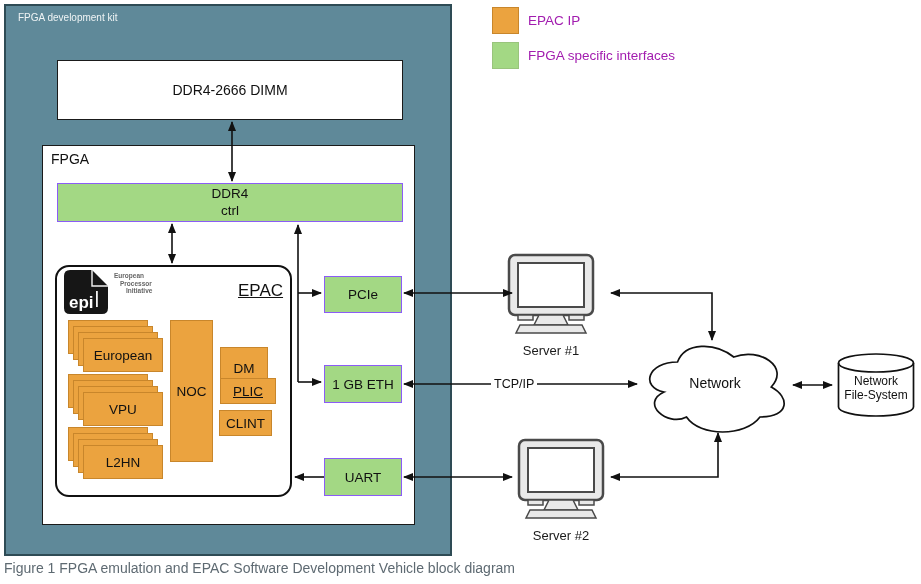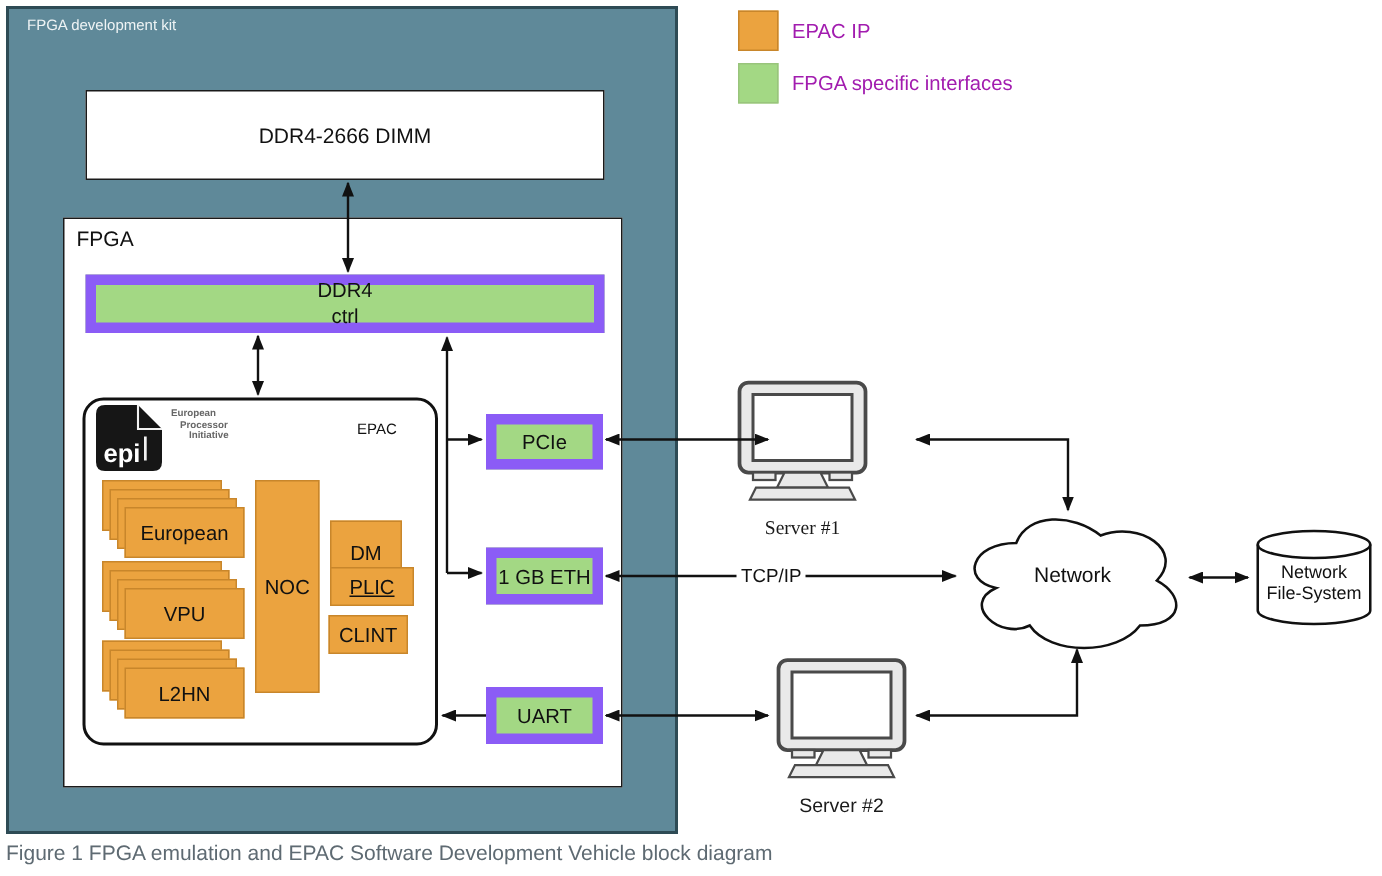--- a/index.html
+++ b/index.html
@@ -8,28 +8,28 @@
   .abs{position:absolute;}
   
   #kit{left:4px;top:4px;width:448px;height:552px;background:#5F8999;border:2px solid #2E4B55;box-sizing:border-box;}
   #kit-label{left:18px;top:12px;color:#EFF4F5;font-size:10px;}
   
   .wbox{background:#fff;border:1.5px solid #1a1a1a;box-sizing:border-box;}
   #dimm{left:57px;top:60px;width:346px;height:60px;display:flex;align-items:center;justify-content:center;font-size:14px;}
   #fpga{left:42px;top:145px;width:373px;height:380px;}
   #fpga-label{left:51px;top:151px;font-size:14px;}
   
-  .gbox{background:#A3D884;border:7px solid #8b5cf6;box-sizing:border-box;display:flex;align-items:center;justify-content:center;font-size:13.5px;}
+  .gbox{background:#A3D884;border:1px solid #8b5cf6;box-sizing:border-box;display:flex;align-items:center;justify-content:center;font-size:13.5px;}
   #ddr4ctrl{left:57px;top:183px;width:346px;height:39px;flex-direction:column;line-height:1.25;}
   #pcie{left:324px;top:276px;width:78px;height:37px;}
   #eth{left:324px;top:365px;width:78px;height:38px;}
   #uart{left:324px;top:458px;width:78px;height:38px;}
   
   #epac{left:55px;top:265px;width:237px;height:232px;background:#fff;border:2.5px solid #111;border-radius:14px;box-sizing:border-box;}
-  #epac-label{left:238px;top:281px;font-size:10px;}
+  #epac-label{left:238px;top:281px;font-size:17px;text-decoration:underline;}
   #epi-logo{left:63px;top:269px;}
   #epi-lines{left:114px;top:272px;font-size:6.5px;line-height:7.5px;color:#666;font-weight:bold;}
   #epi-lines span{display:block;}
   #epi-lines span:nth-child(2){margin-left:6px;}
   #epi-lines span:nth-child(3){margin-left:12px;}
   
   .obox{background:#EBA33F;border:1px solid #C8862B;box-sizing:border-box;display:flex;align-items:center;justify-content:center;font-size:13.5px;}
   .stack{position:absolute;width:95px;height:53px;}
   .layer{position:absolute;width:80px;height:34px;background:#EBA33F;border:1px solid #C8862B;box-sizing:border-box;}
   .layer.l0{left:0;top:0;} .layer.l1{left:5px;top:6px;} .layer.l2{left:10px;top:12px;}
@@ -43,21 +43,21 @@
   #clint{left:219px;top:410px;width:53px;height:26px;}
   
   .lg-swatch{width:27px;height:27px;box-sizing:border-box;}
   #lg1{left:492px;top:7px;background:#EBA33F;border:1px solid #C8862B;}
   #lg2{left:492px;top:42px;background:#A3D884;border:1px solid #99C47C;}
   .lg-label{font-size:13.5px;color:#a21caf;}
   #lg1-label{left:528px;top:13px;}
   #lg2-label{left:528px;top:48px;}
   
   .server{width:92px;text-align:center;}
-  #server1{left:489px;top:253px;font-family:Liberation Serif, serif;}
+  #server1{left:505px;top:253px;}
   #server2{left:515px;top:438px;}
   .server-label{font-size:13px;margin-top:2px;color:#1a1a1a;}
   #cloud{left:640px;top:337px;width:150px;height:100px;}
   #cloud-label{left:640px;top:375px;width:150px;text-align:center;font-size:14px;}
   #nfs{left:836px;top:352px;width:80px;height:66px;}
   #nfs-text{left:836px;top:374px;width:80px;text-align:center;font-size:12px;line-height:14px;}
   #tcpip{left:491px;top:377px;background:#fff;padding:0 3px;font-size:12.5px;}
   
   #wires{left:0;top:0;width:921px;height:584px;pointer-events:none;}
   #caption{left:4px;top:560px;font-size:14px;color:#5E6A72;}

